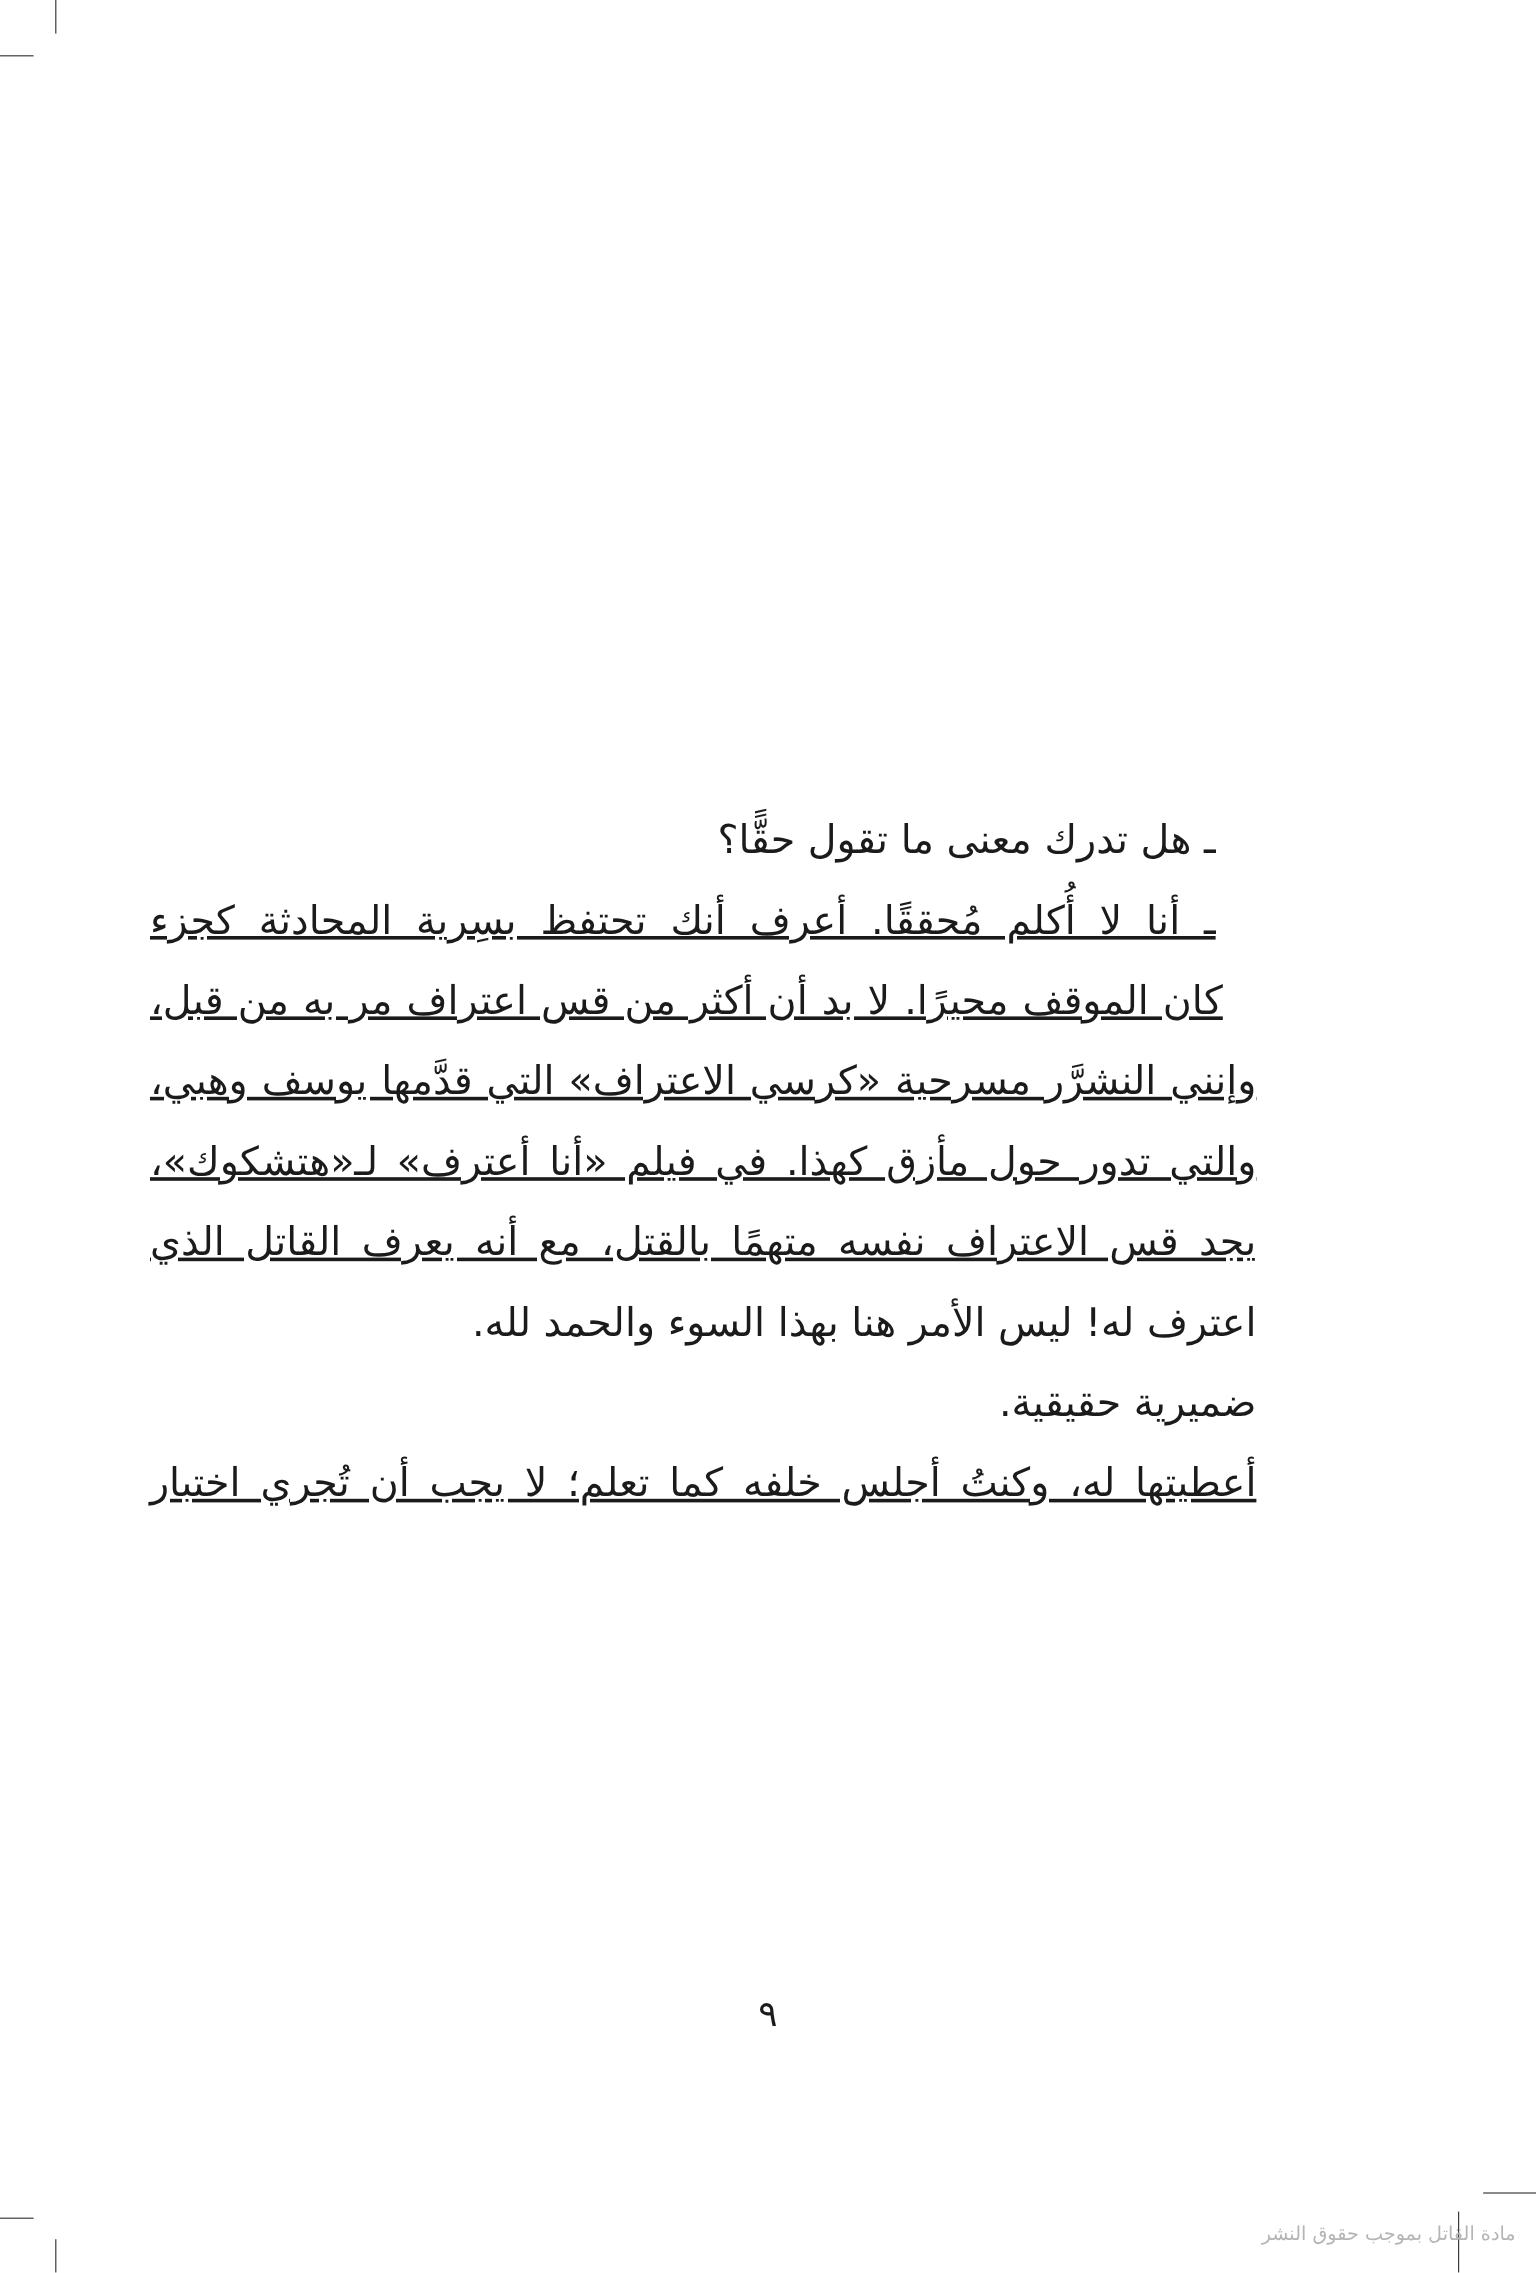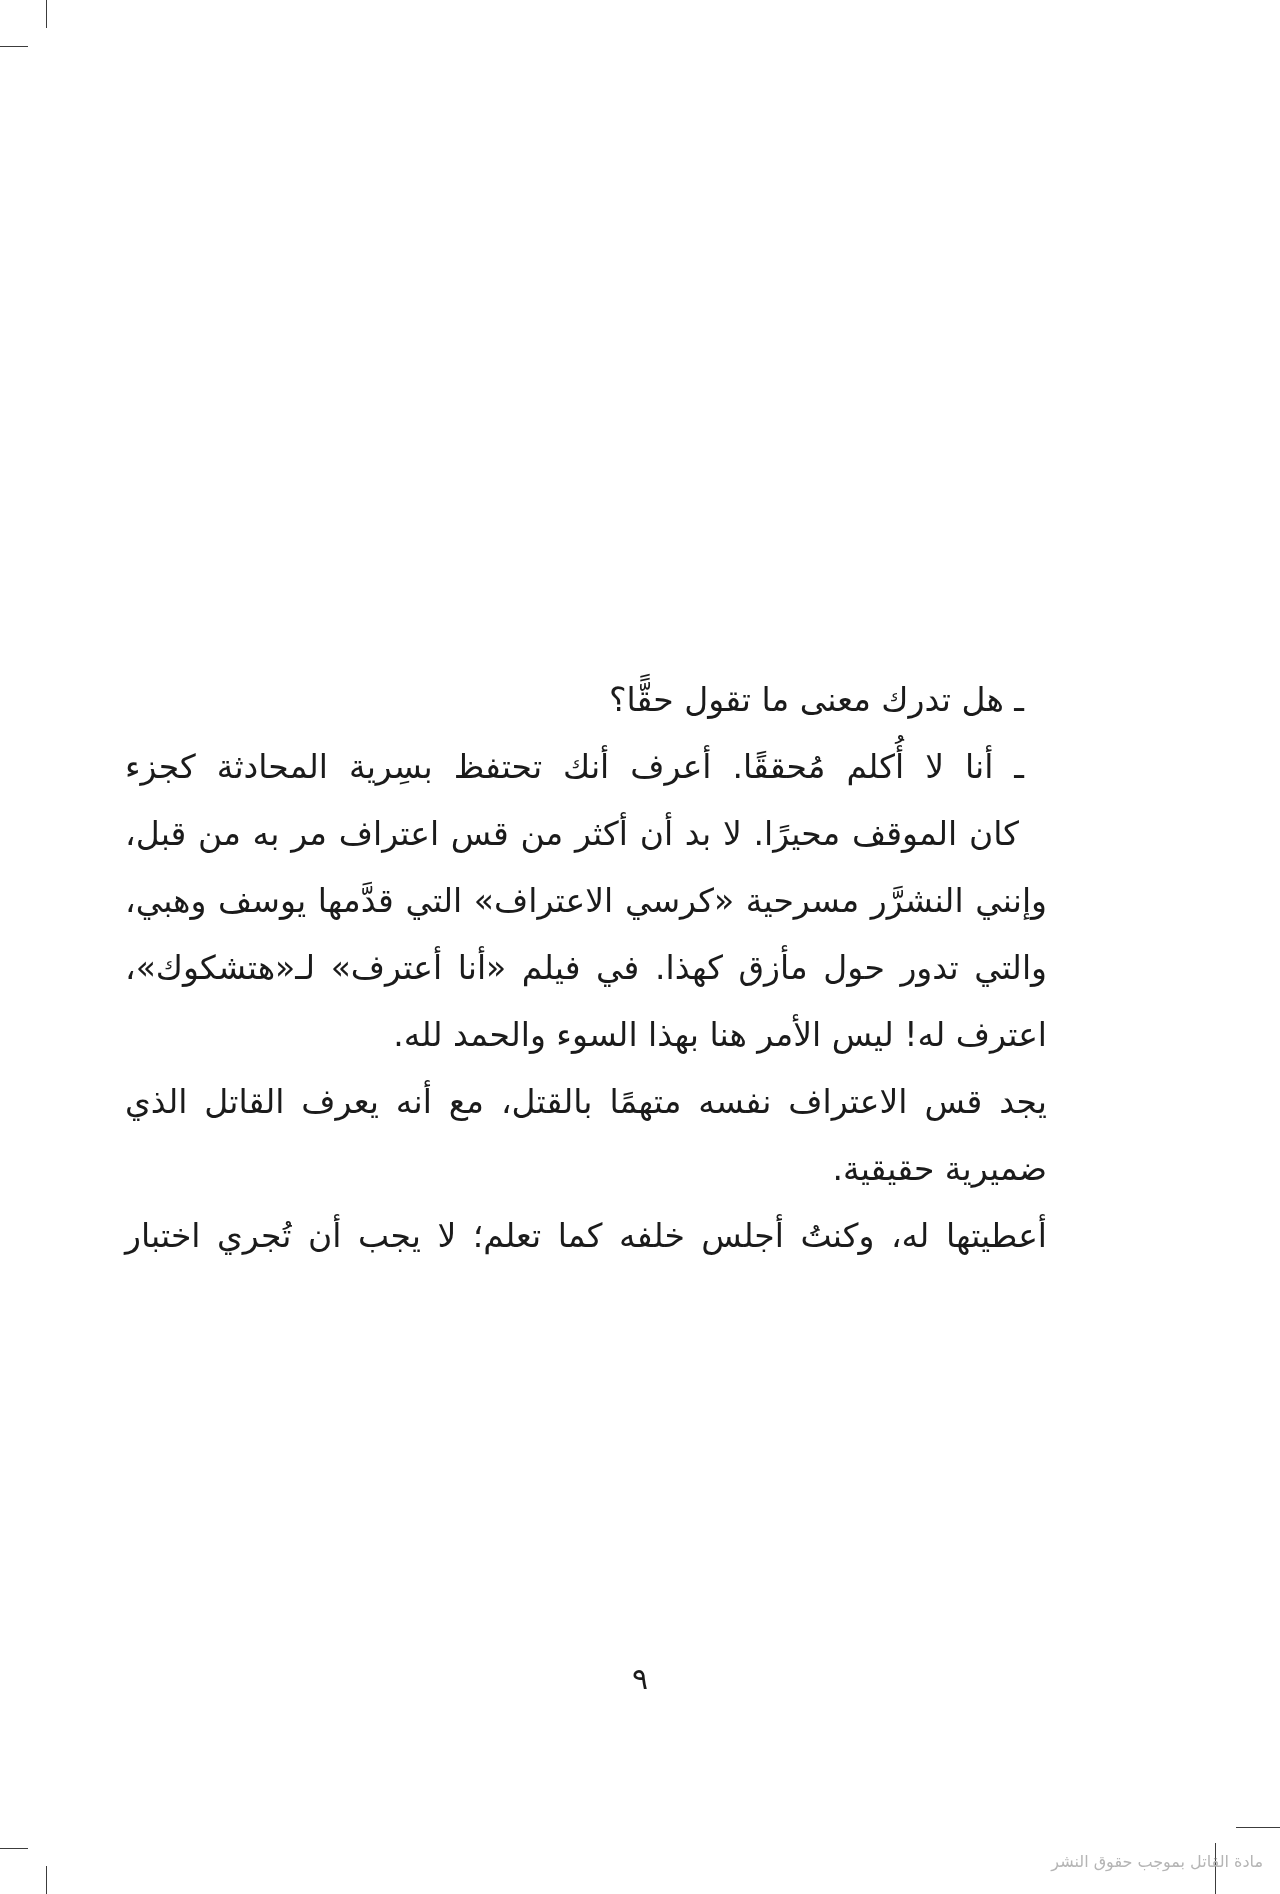--- a/index.html
+++ b/index.html
@@ -35,23 +35,24 @@
   }
   .line {
     height: 67px;
     white-space: normal;
     text-align: right;
   }
   .line.just {
     text-align: justify;
     text-align-last: justify;
     text-justify: inter-word;
+    text-decoration: underline;
   }
   
-  .line.dlg { margin-right: 23px; }
+  .line.dlg { margin-right: 34px; }
   
   .line.p-ind { text-indent: 28px; }
   
   .page-number {
     position: absolute;
     top: 1660px;
     left: 0;
     right: 0;
     text-align: center;
     color: #1b1b1b;
@@ -80,22 +81,22 @@
   <div class="crop h" style="left:0;     top:1848px; width:28px;"></div>
   <div class="crop v" style="left:1215px;top:1843px; height:51px;"></div>
   <div class="crop h" style="left:1236px;top:1827px; width:44px;"></div>
 
   <main class="text-block" dir="rtl">
     <div class="line dlg">ـ هل تدرك معنى ما تقول حقًّا؟</div>
     <div class="line dlg just">ـ أنا لا أُكلم مُحققًا. أعرف أنك تحتفظ بسِرية المحادثة كجزء</div>
     <div class="line just p-ind">كان الموقف محيرًا. لا بد أن أكثر من قس اعتراف مر به من قبل،</div>
     <div class="line just">وإنني النشرَّر مسرحية «كرسي الاعتراف» التي قدَّمها يوسف وهبي،</div>
     <div class="line just">والتي تدور حول مأزق كهذا. في فيلم «أنا أعترف» لـ«هتشكوك»،</div>
+    <div class="line just">يجد قس الاعتراف نفسه متهمًا بالقتل، مع أنه يعرف القاتل الذي</div>
     <div class="line">اعترف له! ليس الأمر هنا بهذا السوء والحمد لله.</div>
-    <div class="line just">يجد قس الاعتراف نفسه متهمًا بالقتل، مع أنه يعرف القاتل الذي</div>
     <div class="line">ضميرية حقيقية.</div>
     <div class="line just">أعطيتها له، وكنتُ أجلس خلفه كما تعلم؛ لا يجب أن تُجري اختبار</div>
   </main>
 
   <div class="page-number">٩</div>
 
   <div class="watermark" dir="rtl">مادة القاتل بموجب حقوق النشر</div>
 
 </div>
 

